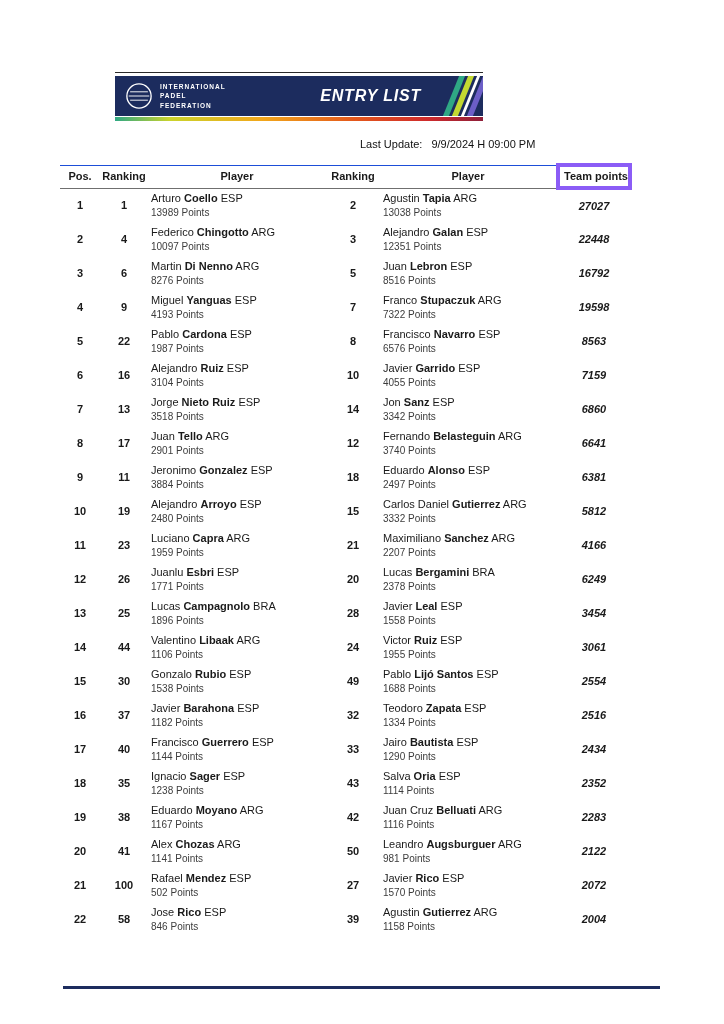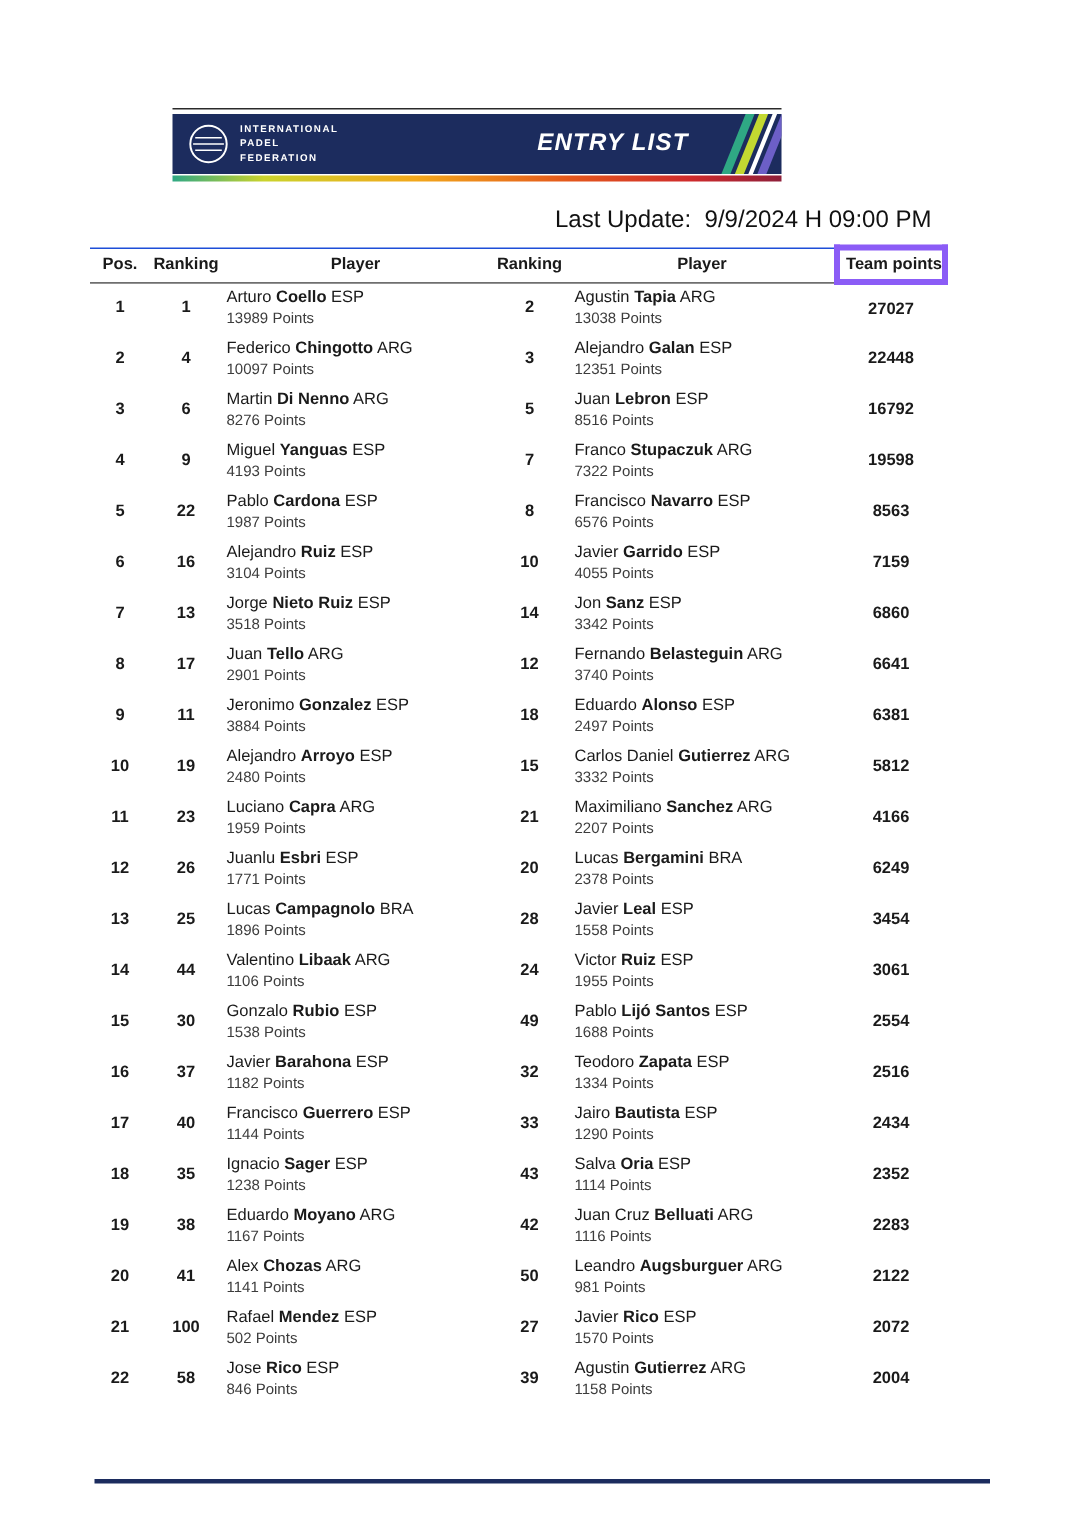--- a/index.html
+++ b/index.html
@@ -11,21 +11,21 @@
     font-family: "Liberation Sans", sans-serif;
     color: #1a1a1a;
     overflow: hidden;
   }
 
   
   .banner-wrap {
     position: absolute;
     left: 115px;
     top: 72px;
-    width: 406px;
+    width: 368px;
     border-top: 1px solid #2a2a2a;
     padding-top: 3px;
   }
   .banner {
     position: relative;
     height: 40px;
     background: var(--c-banner_navy, #1c2c5e);
     display: flex;
     align-items: center;
     padding: 0 10px;
@@ -76,23 +76,23 @@
   .tournament-title {
     position: absolute;
     left: 63px;
     top: 137px;
     font-size: 12px;
     font-weight: bold;
     color: #111111;
   }
   .last-update {
     position: absolute;
-    left: 370px;
+    left: 360px;
     top: 138px;
-    font-size: 16px;
+    font-size: 11px;
     color: #111111;
     white-space: nowrap;
   }
   .last-update .lbl { margin-right: 9px; }
 
   
   .entry-table {
     position: absolute;
     left: 60px;
     top: 163px;
@@ -133,20 +133,21 @@
   }
   td.c-player { text-align: left; padding-left: 3px; margin-top: 39px; }
   .pname { font-size: 11px; line-height: 13px; color: #1a1a1a; white-space: nowrap; }
   .pname b { font-weight: bold; }
   .ppoints { font-size: 10px; line-height: 12px; margin-top: 2px; color: #3c3c3c; }
   td.c-team {
     text-align: center;
     font-weight: bold;
     font-size: 11px;
     color: #1a1a1a;
+    font-style: italic;
   }
 
   
   .bottom-rule {
     position: absolute;
     left: 63px;
     top: 986px;
     width: 597px;
     height: 3px;
     background: var(--c-banner_navy, #1c2c5e);

